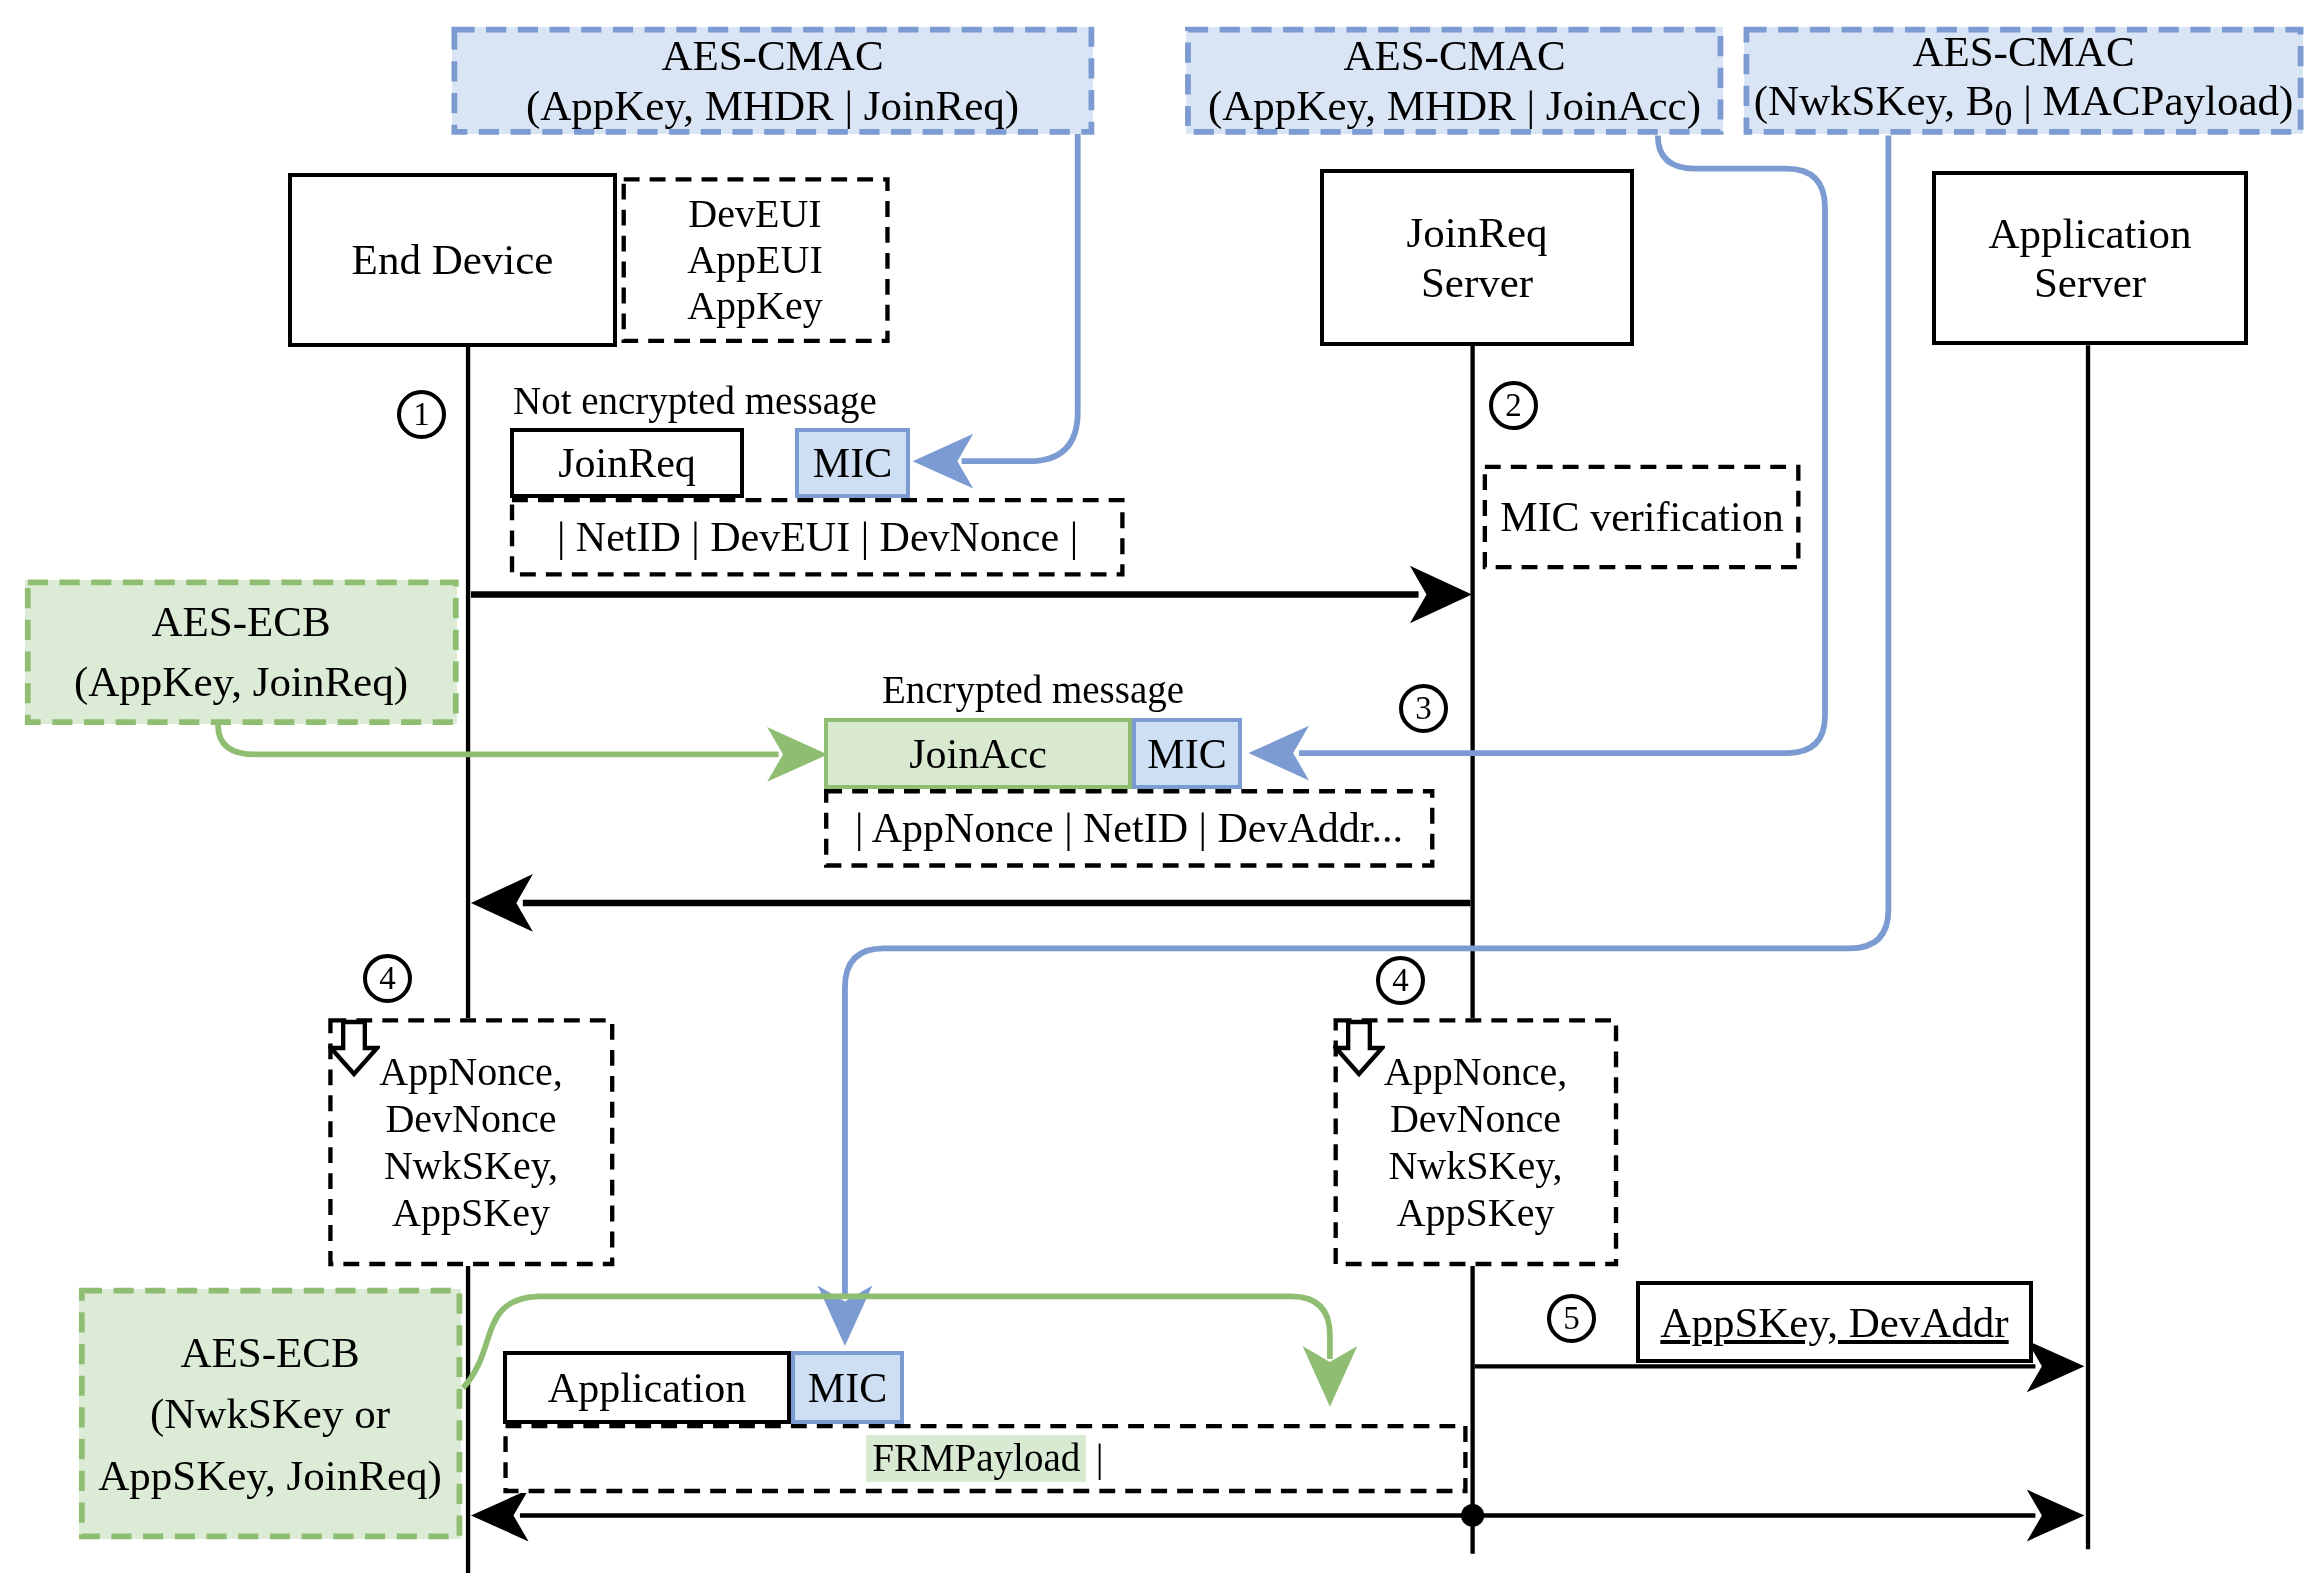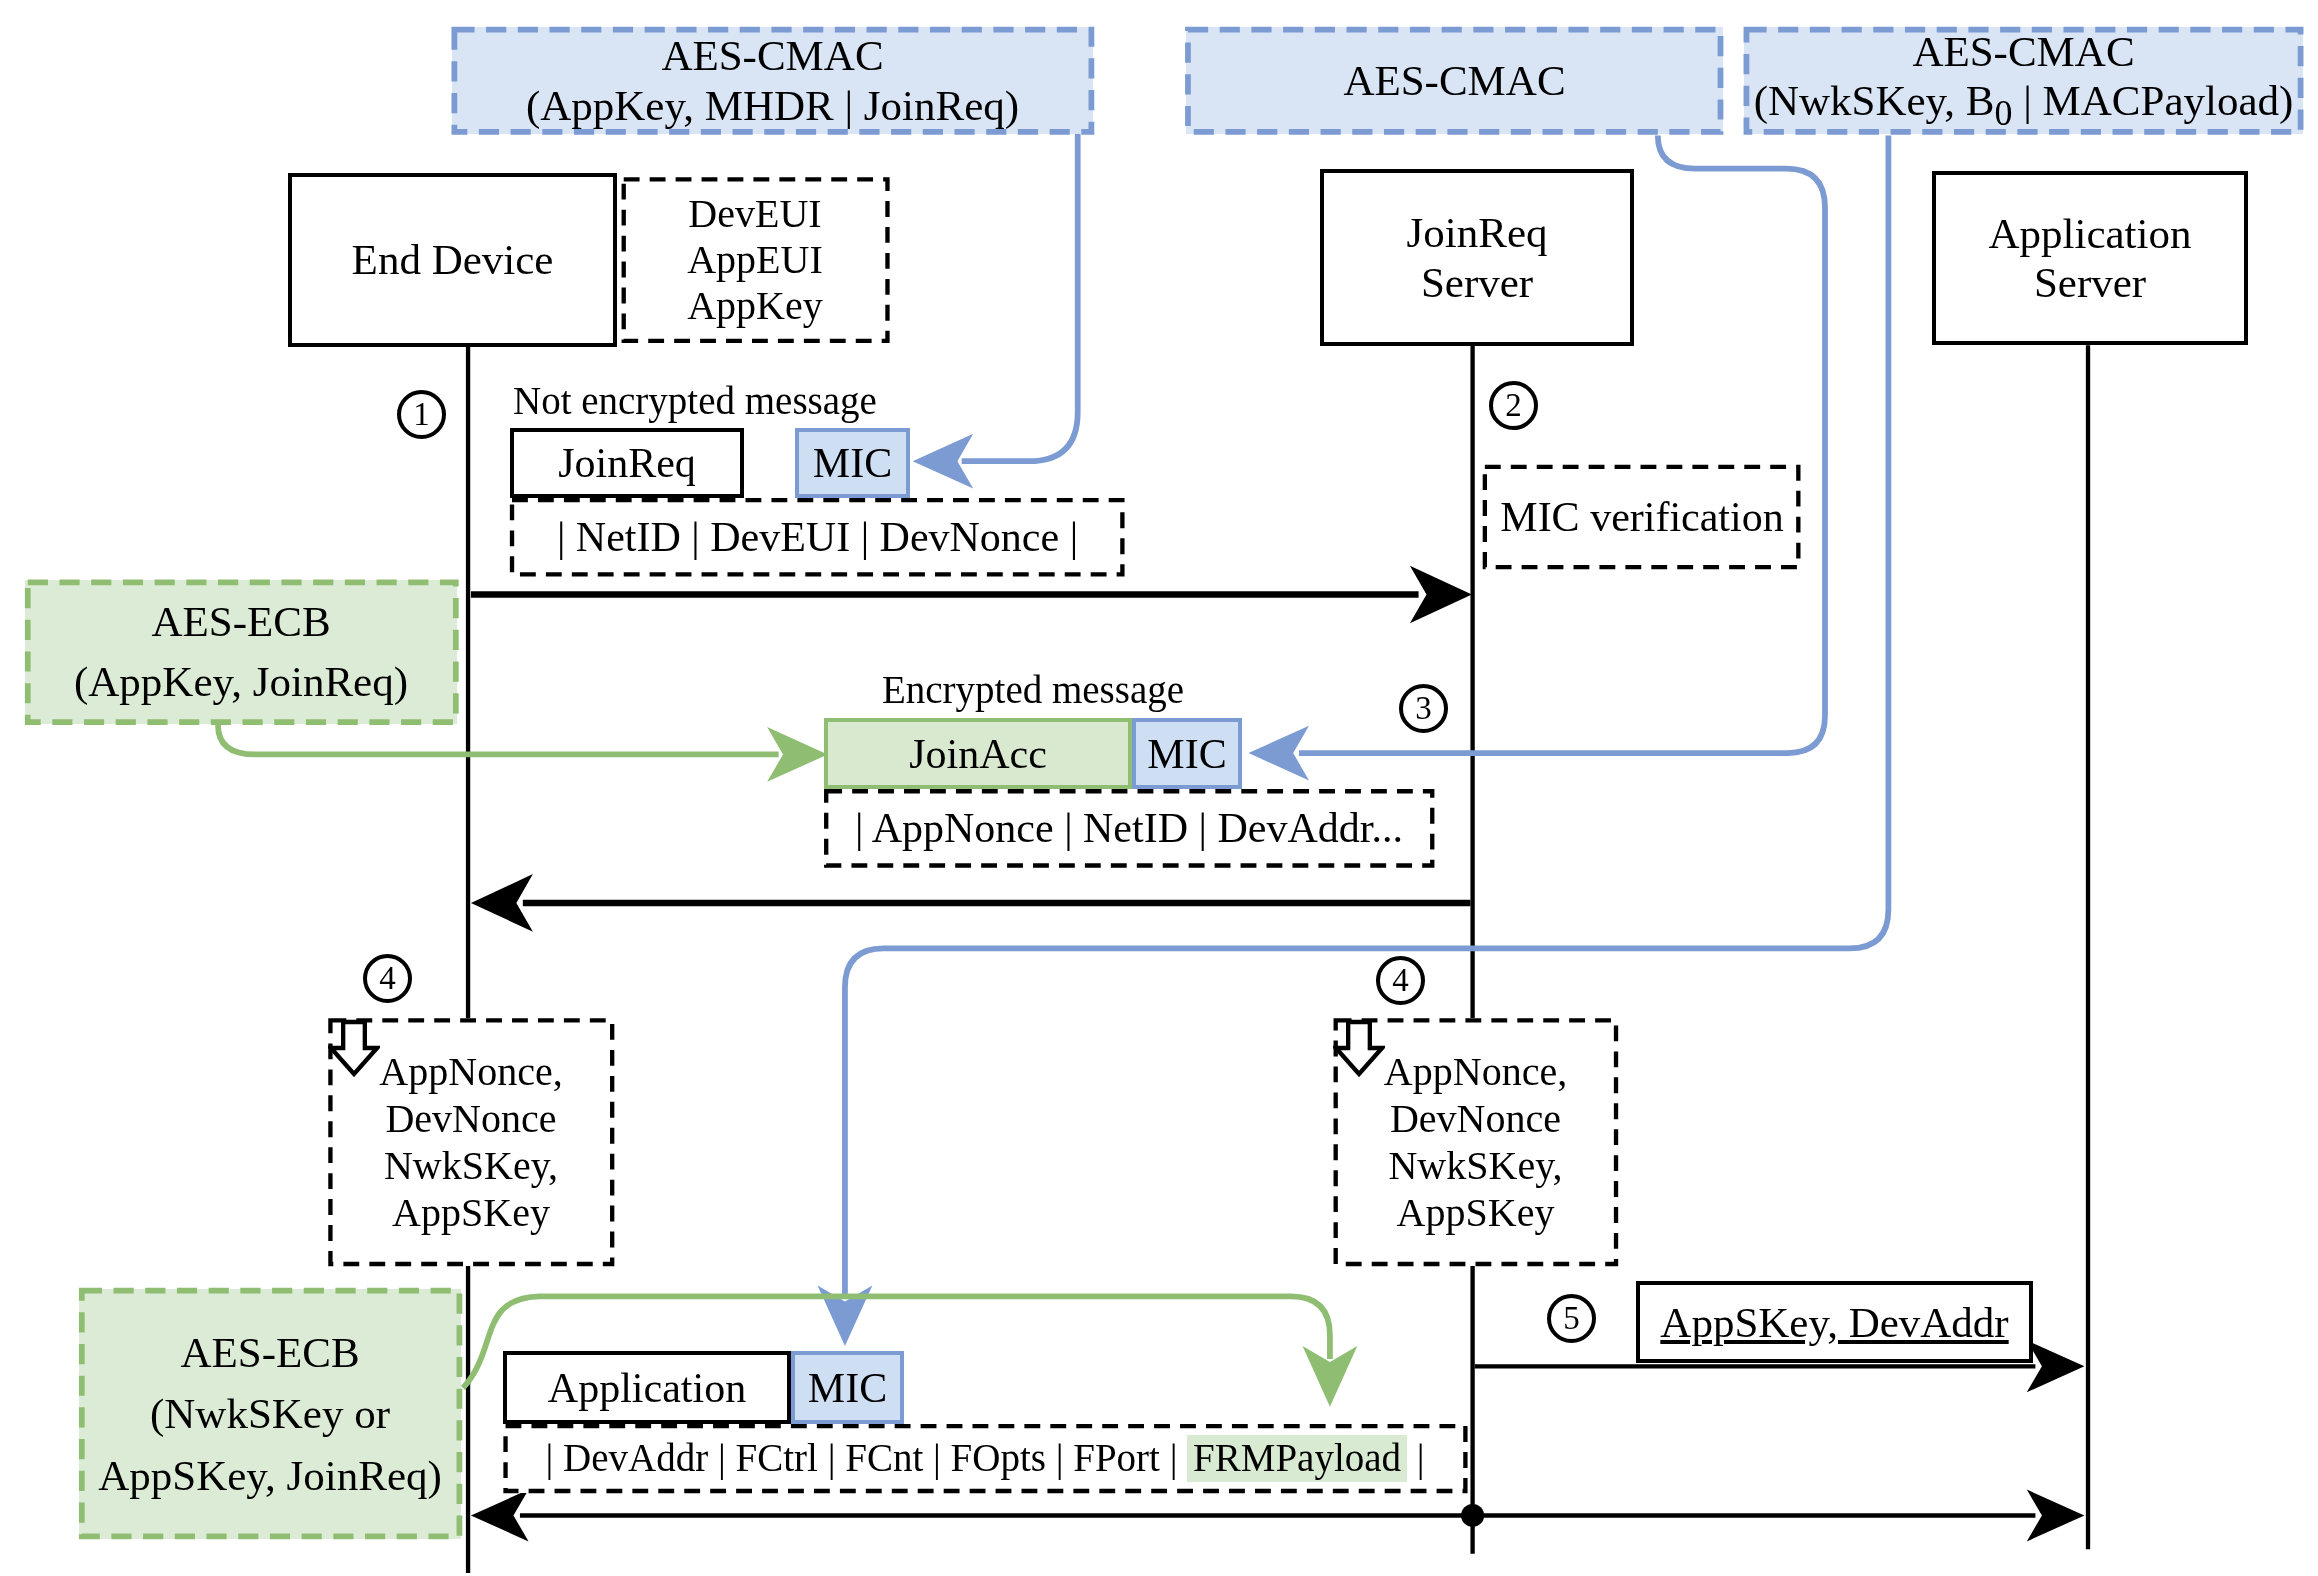--- a/index.html
+++ b/index.html
@@ -65,20 +65,21 @@
     <path d="M642 1926 C692 1872 662 1802 748 1799 L1791 1799 Q1845 1799 1845 1853 L1845 1886" fill="none" stroke="#8fbe73" stroke-width="8"></path>
     <path d="M1845 1952 L1807 1868 L1845 1890 L1883 1868 Z" fill="#8fbe73"></path>
   </svg>
 
   <div class="box cmac" style="left:452px;top:27px;width:641px;height:107px;">
     <span class="block">AES-CMAC</span>
     <span class="block">(AppKey, MHDR | JoinReq)</span>
   </div>
   <div class="box cmac" style="left:1186px;top:27px;width:537px;height:107px;">
     <span class="block">AES-CMAC</span>
+    <span class="block">(AppKey, MHDR | JoinAcc)</span>
   </div>
   <div class="box cmac" style="left:1744px;top:27px;width:559px;height:107px;">
     <span class="block">AES-CMAC</span>
     <span class="block"><span>(NwkSKey, B</span><sub>0</sub><span> | MACPayload)</span></span>
   </div>
 
   <div class="box actor" style="left:288px;top:173px;width:329px;height:174px;">
     <span>End Device</span>
   </div>
   <div class="box dashedbox" style="left:621px;top:177px;width:268px;height:166px;font-size:40px;">
@@ -174,21 +175,21 @@
     <span>AppSKey, DevAddr</span>
   </div>
 
   <div class="box payload" style="left:503px;top:1351px;width:288px;height:73px;">
     <span>Application</span>
   </div>
   <div class="box micbox" style="left:791px;top:1351px;width:113px;height:73px;">
     <span>MIC</span>
   </div>
   <div class="box dashedbox" style="left:503px;top:1424px;width:964px;height:69px;font-size:39px;flex-direction:row;white-space:pre;">
-    <span>| DevAddr | FCtrl | FCnt | FOpts | FPort | </span><span class="hl">FRMPayload</span><span> |</span>
+    <span class="hl">FRMPayload</span><span> |</span>
   </div>
 
   <svg class="dash-svg" width="2319" height="1576" viewBox="0 0 3217 2187">
 
     <rect x="630" y="41" width="884" height="142" fill="none" stroke="#7b9bd2" stroke-width="8" stroke-dasharray="28 16"></rect>
     <rect x="1648" y="41" width="739" height="142" fill="none" stroke="#7b9bd2" stroke-width="8" stroke-dasharray="28 16"></rect>
     <rect x="2423" y="41" width="769" height="142" fill="none" stroke="#7b9bd2" stroke-width="8" stroke-dasharray="28 16"></rect>
 
     <rect x="38" y="808" width="594" height="194" fill="none" stroke="#8fbe73" stroke-width="8" stroke-dasharray="28 16"></rect>
     <rect x="113" y="1791" width="524" height="341" fill="none" stroke="#8fbe73" stroke-width="8" stroke-dasharray="28 16"></rect>

